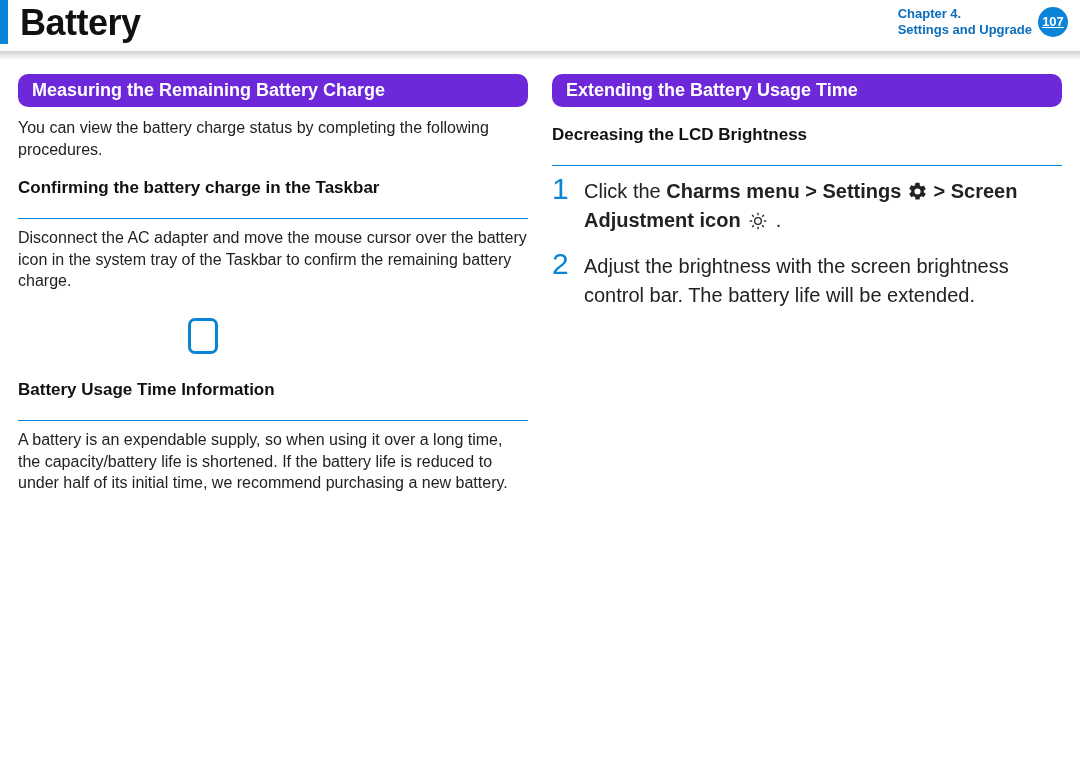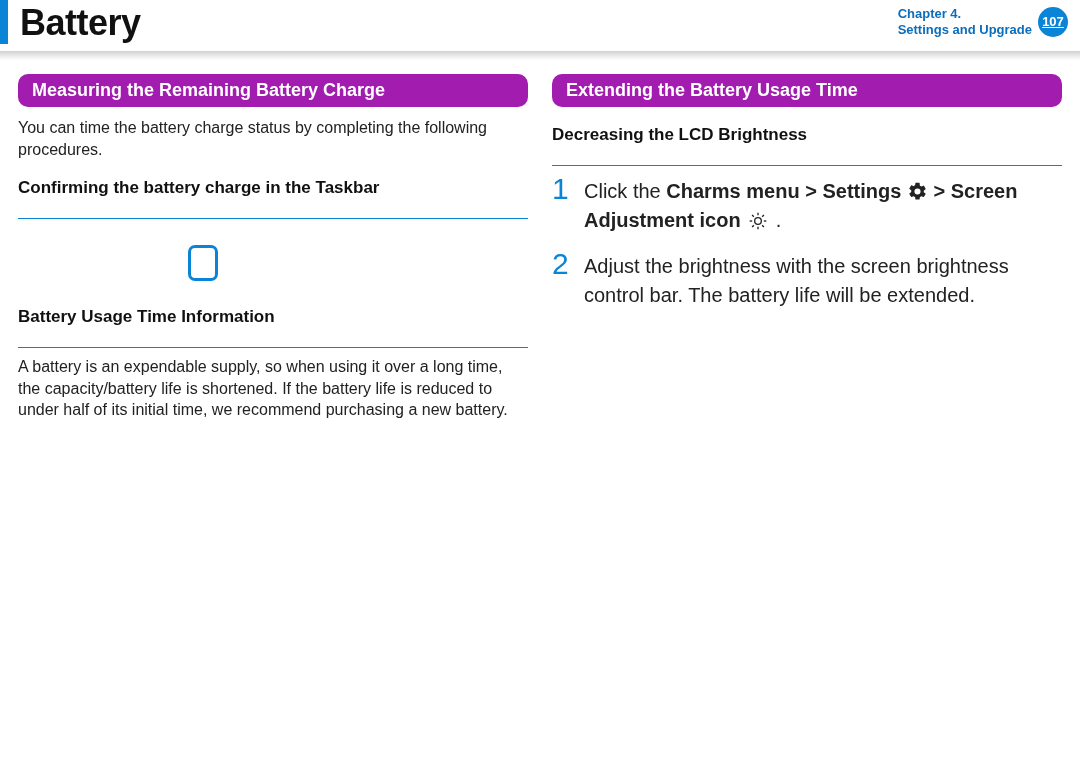--- a/index.html
+++ b/index.html
@@ -63,21 +63,21 @@
   .columns {
     display: flex;
     gap: 24px;
     padding: 14px 18px 0 18px;
   }
   .col {
     flex: 1 1 50%;
     min-width: 0;
   }
   .section-bar {
-    background: #a21caf;
+    background: #6d28d9;
     color: #fff;
     font-weight: 700;
     font-size: 18px;
     padding: 6px 14px;
     border-radius: 10px;
     margin-bottom: 10px;
   }
   .body-text {
     font-size: 16px;
     line-height: 1.35;
@@ -140,23 +140,24 @@
     </div>
     <div class="page-num-badge">107</div>
   </div>
 </div>
 <div class="header-shadow"></div>
 
 <div class="columns">
 
   <div class="col">
     <div class="section-bar">Measuring the Remaining Battery Charge</div>
-    <p class="body-text">You can time the battery charge status by completing the following procedures.</p>
+    <p class="body-text">You can view the battery charge status by completing the following procedures.</p>
 
     <div class="sub-heading">Confirming the battery charge in the Taskbar</div>
+    <p class="body-text">Disconnect the AC adapter and move the mouse cursor over the battery icon in the system tray of the Taskbar to confirm the remaining battery charge.</p>
 
     <div class="placeholder-box"></div>
 
     <div class="sub-heading">Battery Usage Time Information</div>
     <p class="body-text" style="margin-bottom:10px">A battery is an expendable supply, so when using it over a long time, the capacity/battery life is shortened. If the battery life is reduced to under half of its initial time, we recommend purchasing a new battery.</p>
   </div>
 
   <div class="col">
     <div class="section-bar">Extending the Battery Usage Time</div>
 

